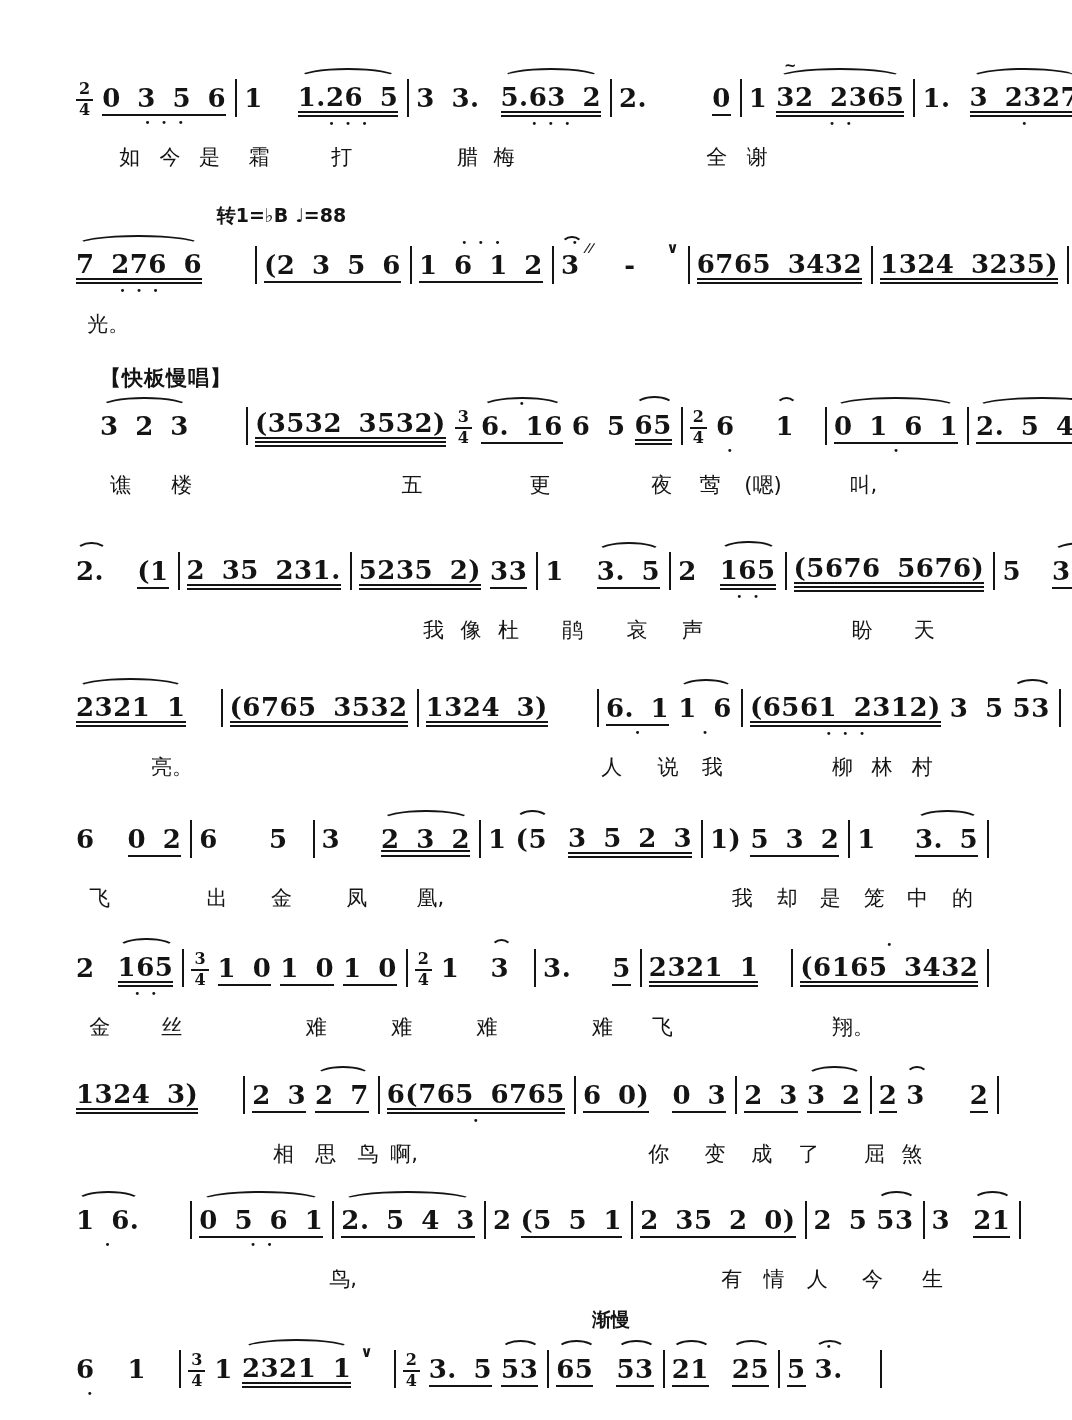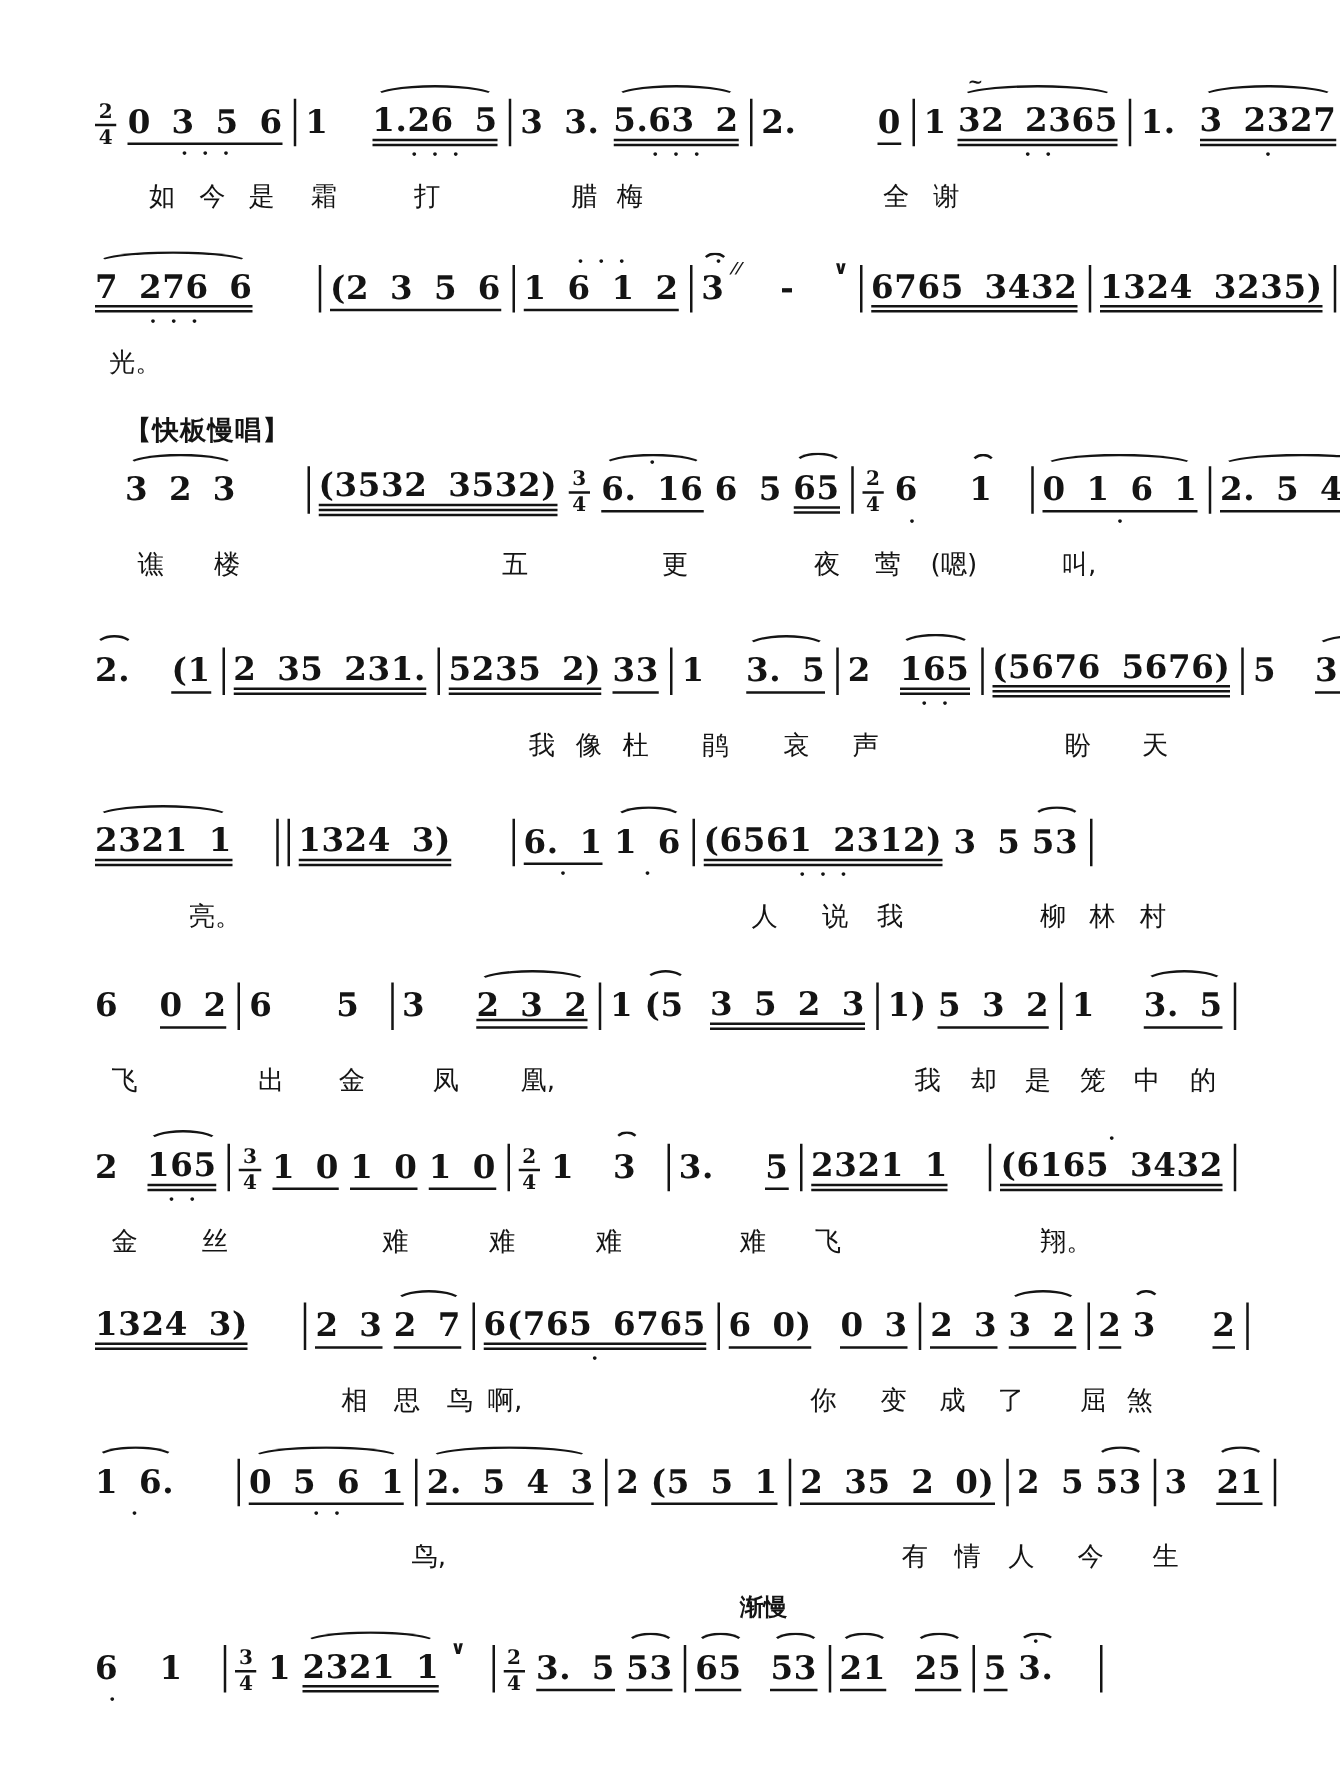--- a/index.html
+++ b/index.html
@@ -37,21 +37,21 @@
           <span class="timesig">
             <span class="num">2</span>
             <span class="den">4</span>
           </span>
           <span class="tok u1"><span class="t">0 3 5 6</span><span class="dots-b">···</span></span>
           <span class="bar"></span>
           <span class="tok"><span class="t">1</span></span>
           <span class="tok u2 arc" style="margin-left: 26px;"><span class="t">1.26 5</span><span class="dots-b">···</span></span>
           <span class="bar"></span>
           <span class="tok"><span class="t">3 3.</span></span>
-          <span class="tok u2 arc" style="margin-left: 2px;"><span class="t">5.63 2</span><span class="dots-b">···</span></span>
+          <span class="tok u2 arc" style="margin-left: 12px;"><span class="t">5.63 2</span><span class="dots-b">···</span></span>
           <span class="bar"></span>
           <span class="tok"><span class="t">2.</span></span>
           <span class="tok u1" style="margin-left: 56px;"><span class="t">0</span></span>
           <span class="bar"></span>
           <span class="tok"><span class="t">1</span></span>
           <span class="tok u2 arc"><span class="t">32 2365</span><span class="dots-b">··</span><span class="mark-orn">~</span></span>
           <span class="bar"></span>
           <span class="tok"><span class="t">1.</span></span>
           <span class="tok u2 arc" style="margin-left: 10px;"><span class="t">3 2327</span><span class="dots-b">·</span></span>
         </div>
@@ -61,20 +61,23 @@
           <span class="lyric" style="left: 13.1%;">是</span>
           <span class="lyric" style="left: 18.4%;">霜</span>
           <span class="lyric" style="left: 27.2%;">打</span>
           <span class="lyric" style="left: 40.6%;">腊</span>
           <span class="lyric" style="left: 44.5%;">梅</span>
           <span class="lyric" style="left: 67.2%;">全</span>
           <span class="lyric" style="left: 71.5%;">谢</span>
         </div>
       </div>
       <div class="score-line" style="margin-top: 28px;">
+        <div class="line-head">
+          <span class="annotation" style="left: 15%;">转1=♭B  ♩=88</span>
+        </div>
         <div class="music-row">
           <span class="tok u2 arc"><span class="t">7 276 6</span><span class="dots-b">···</span></span>
           <span class="bar" style="margin-left: 44px;"></span>
           <span class="tok u1"><span class="t">(2 3 5 6</span></span>
           <span class="bar"></span>
           <span class="tok u1"><span class="t">1 6 1 2</span><span class="dots-a">···</span></span>
           <span class="bar"></span>
           <span class="tok arc"><span class="t">3</span><span class="dots-a">·</span></span>
           <span class="mk">//</span>
           <span class="tok" style="margin-left: 22px;"><span class="t">-</span></span>
@@ -156,20 +159,21 @@
           <span class="lyric" style="left: 58.7%;">哀</span>
           <span class="lyric" style="left: 64.6%;">声</span>
           <span class="lyric" style="left: 82.7%;">盼</span>
           <span class="lyric" style="left: 89.3%;">天</span>
         </div>
       </div>
       <div class="score-line" style="margin-top: 32px;">
         <div class="music-row">
           <span class="tok u2 arc"><span class="t">2321 1</span></span>
           <span class="bar" style="margin-left: 26px;"></span>
+          <span class="tok u2"><span class="t">(6765 3532</span></span>
           <span class="bar"></span>
           <span class="tok u2"><span class="t">1324 3)</span></span>
           <span class="bar" style="margin-left: 40px;"></span>
           <span class="tok u1"><span class="t">6. 1</span><span class="dots-b">·</span></span>
           <span class="tok arc"><span class="t">1 6</span><span class="dots-b">·</span></span>
           <span class="bar"></span>
           <span class="tok u2"><span class="t">(6561 2312)</span><span class="dots-b">···</span></span>
           <span class="tok"><span class="t">3 5</span></span>
           <span class="tok arc"><span class="t">53</span></span>
           <span class="bar"></span>

